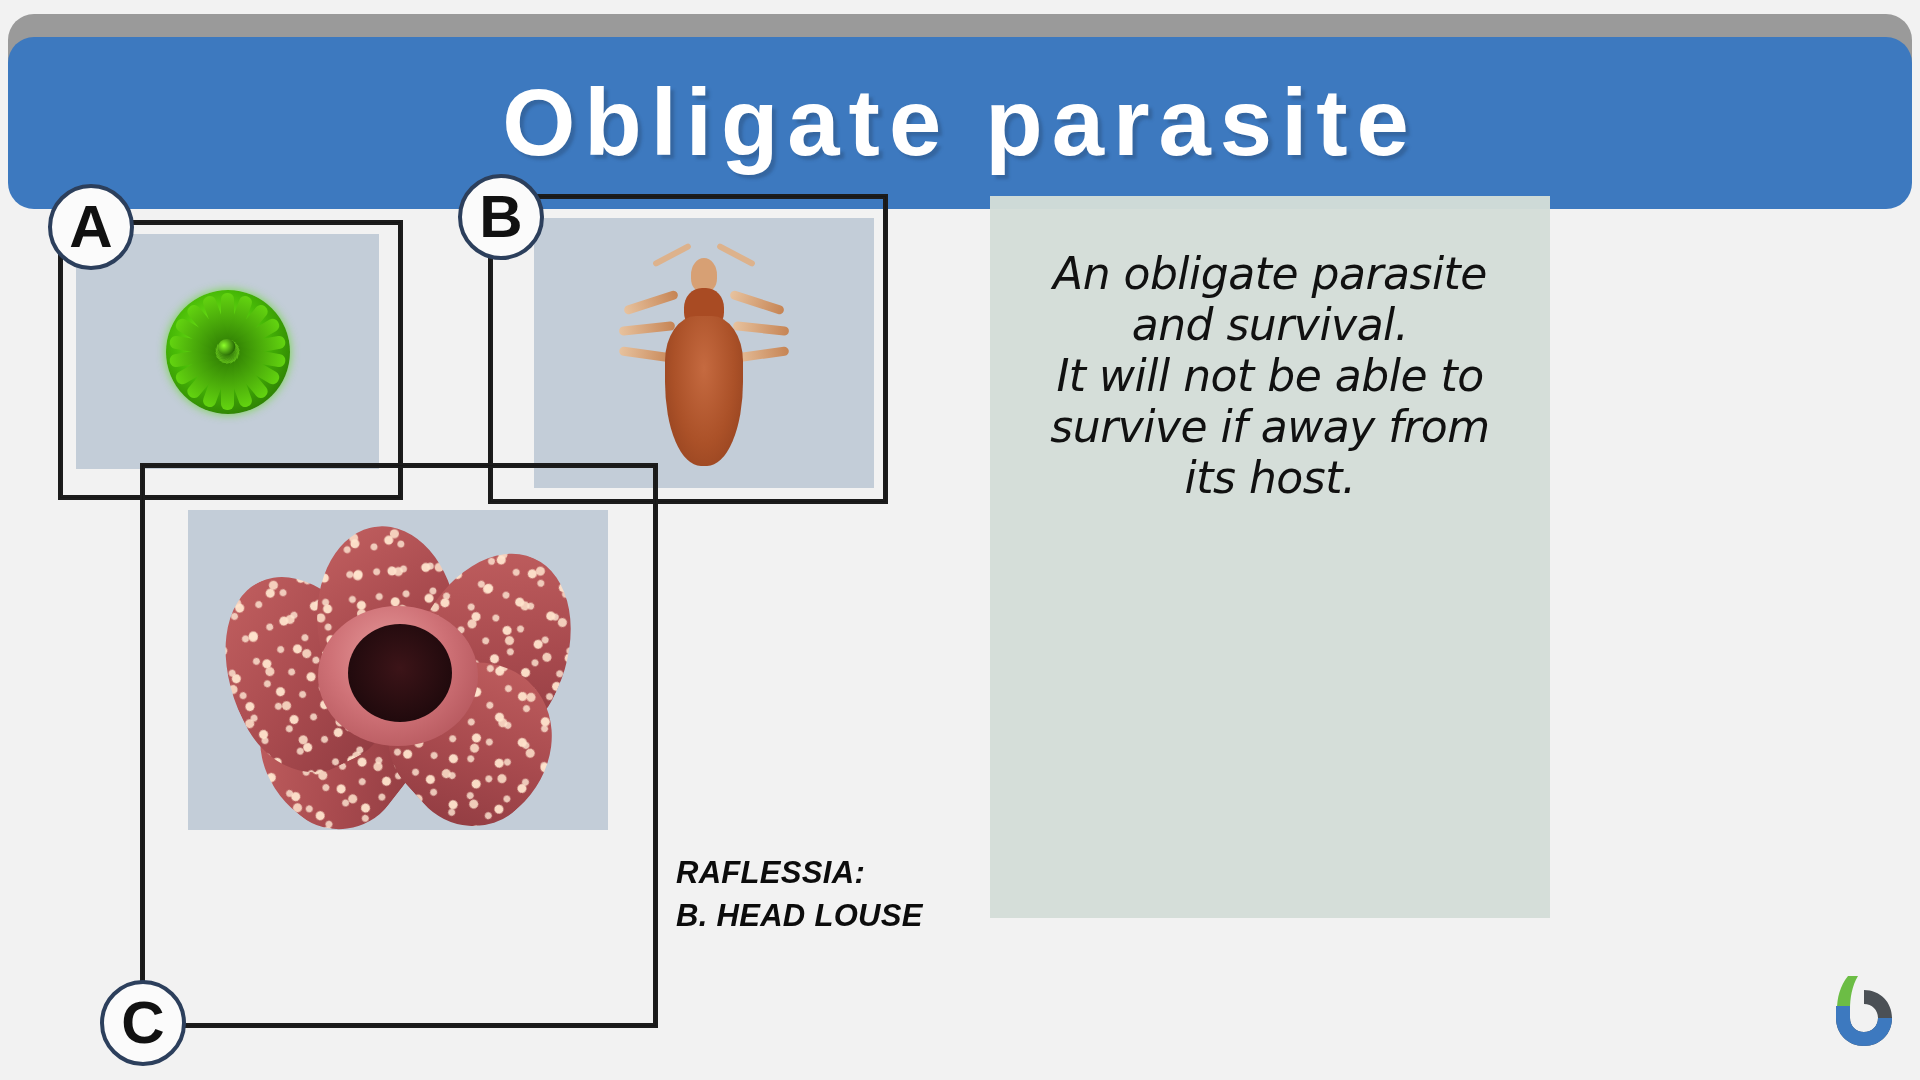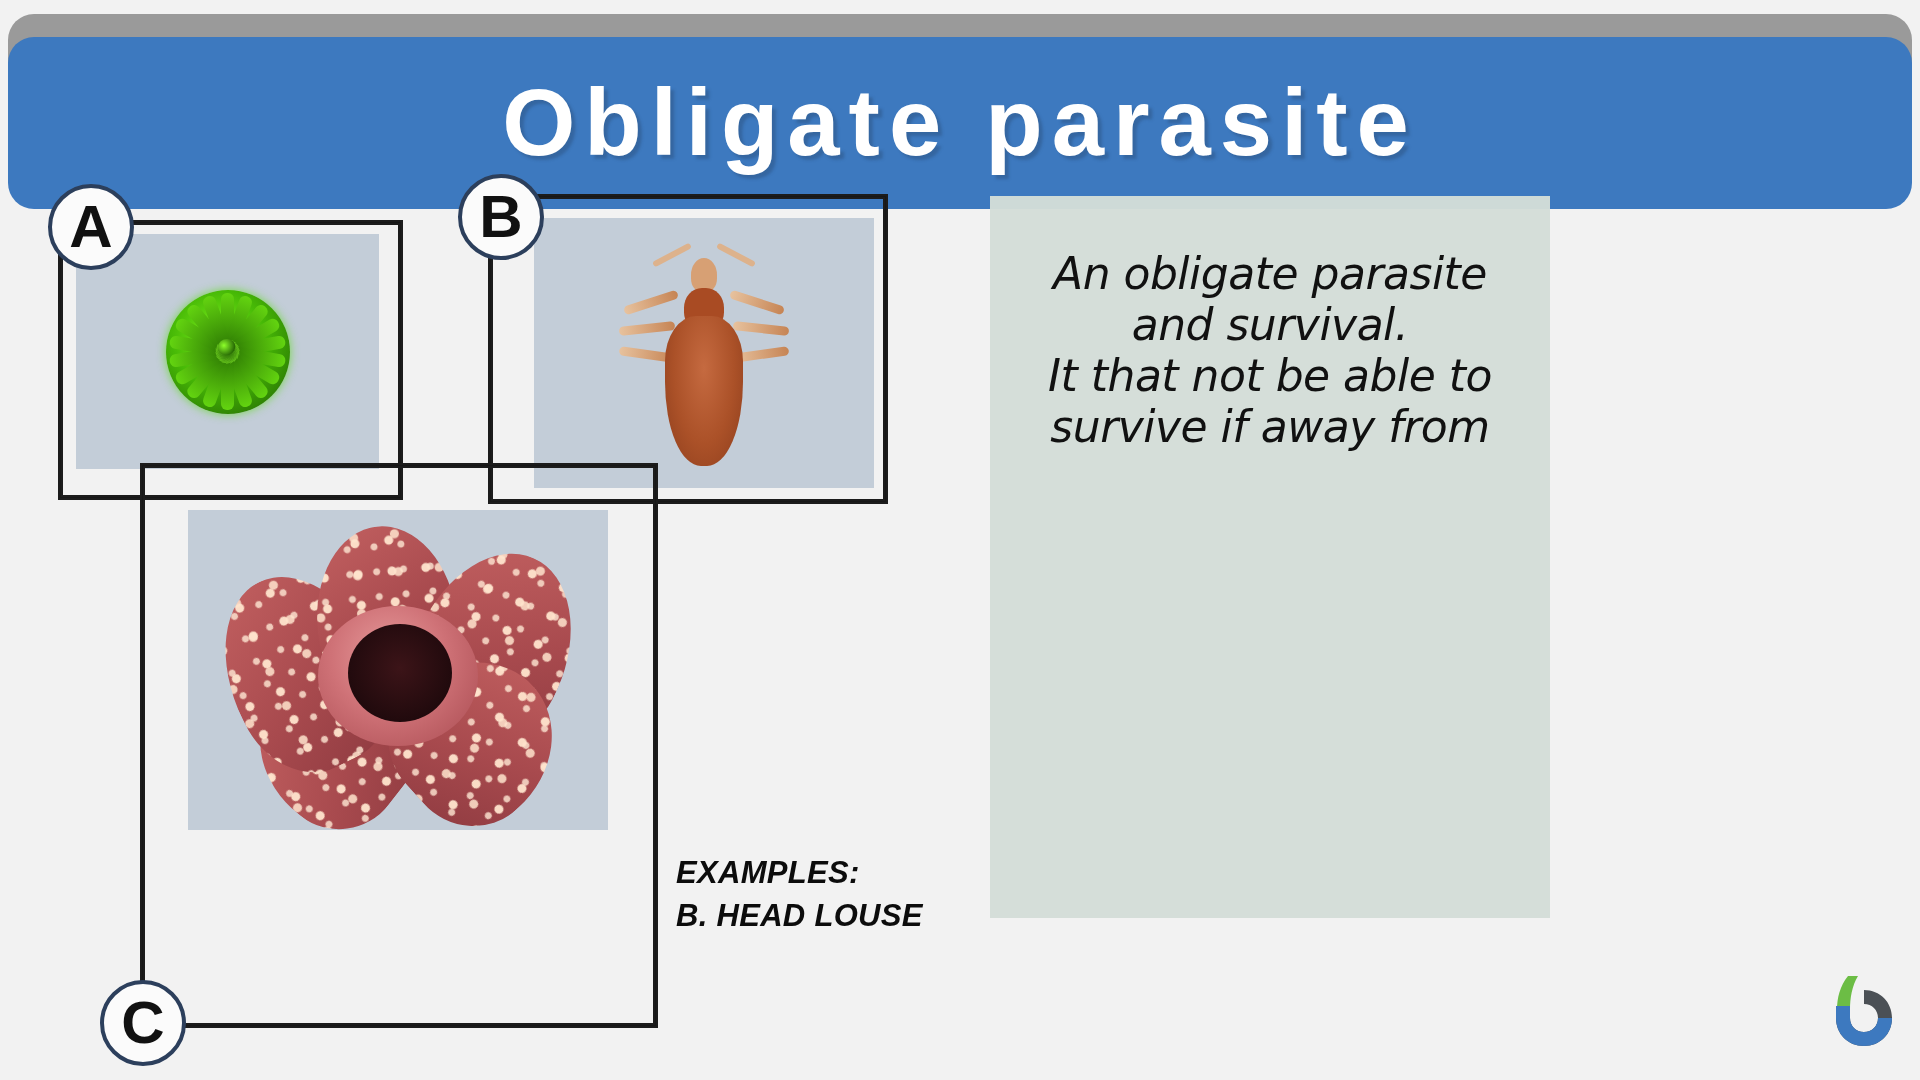--- a/index.html
+++ b/index.html
@@ -345,31 +345,32 @@
       <div class="petal p3"></div>
       <div class="petal p4"></div>
       <div class="raffl-rim"></div>
       <div class="raffl-hole"></div>
     </div>
   </div>
   <div class="badge" id="badge-c">C</div>
 </div>
 
 <div class="examples">
-  <div>EXAMPLES:</div>
+  <div>RAFLESSIA:</div>
   <div>B. HEAD LOUSE</div>
 </div>
 
 <div class="definition-panel">
   <div class="panel-bg"></div>
   <div class="panel-text">
     <div>An obligate parasite</div>
     <div>and survival.</div>
-    <div>It that not be able to</div>
+    <div>It will not be able to</div>
     <div>survive if away from</div>
+    <div>its host.</div>
   </div>
 </div>
 
 <div class="logo">
   <svg viewBox="0 0 72 80" width="72" height="80" aria-hidden="true">
     <path d="M20 4 C12 14 9 26 9 38 L22 38 C22 26 24 14 30 4 Z" fill="#6cbd45"></path>
     <path d="M36 18 C52 18 64 30 64 46 C64 62 52 74 36 74 C20 74 8 62 8 46 L8 34 L22 34 L22 46 C22 54 28 60 36 60 C44 60 50 54 50 46 C50 38 44 32 36 32 Z" fill="#4b5055"></path>
     <path d="M8 34 L22 34 L22 46 C22 54 28 60 36 60 C44 60 50 54 50 46 L64 46 C64 62 52 74 36 74 C20 74 8 62 8 46 Z" fill="#3d79bf"></path>
   </svg>
 </div>

